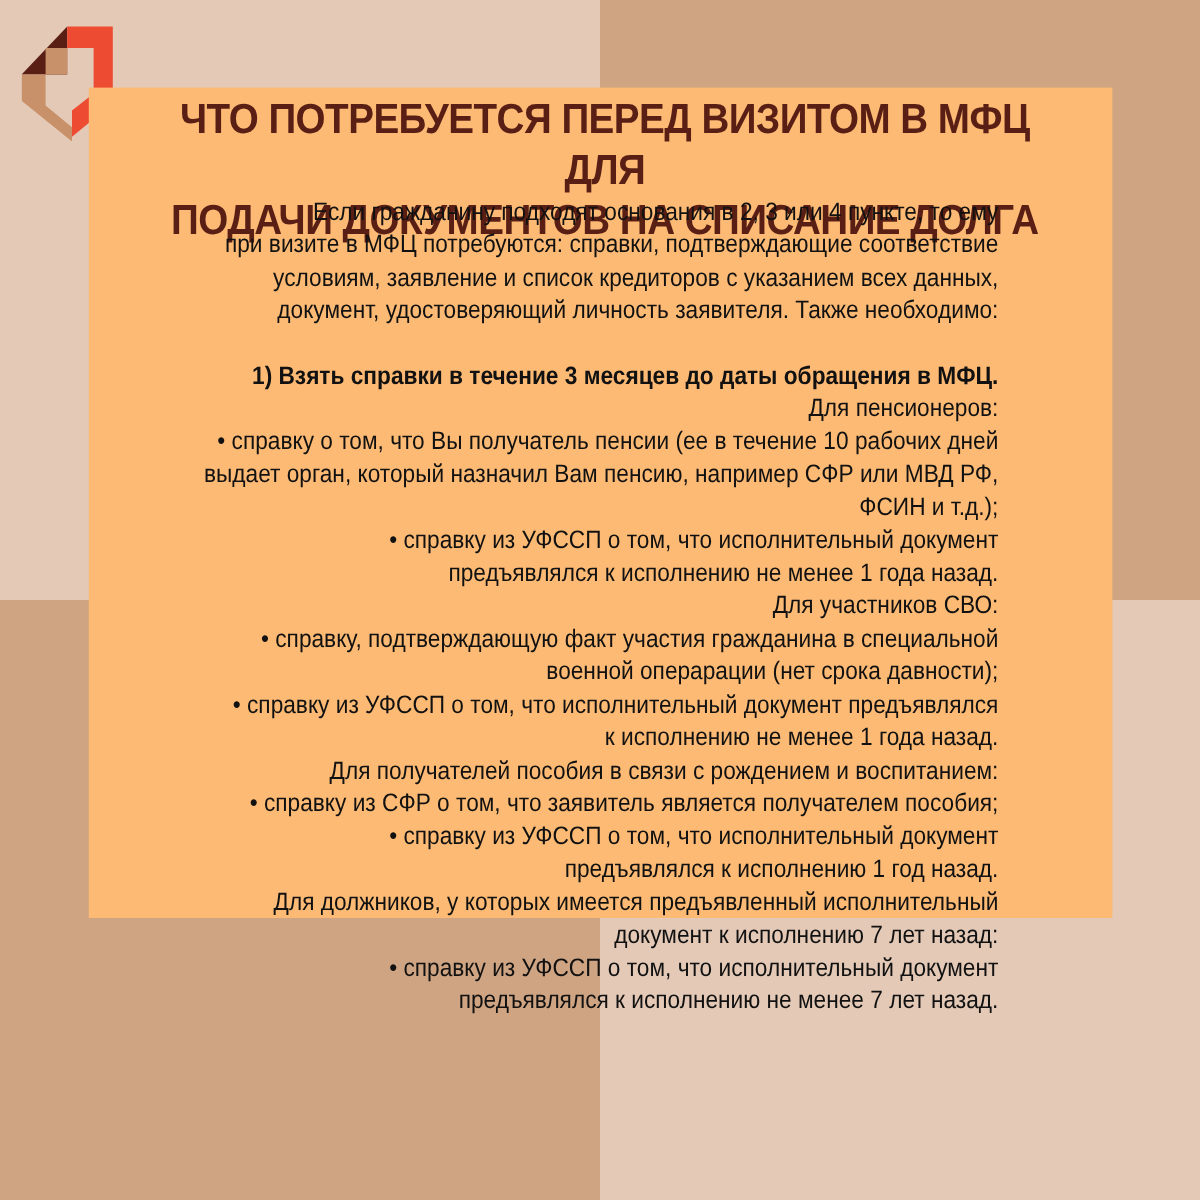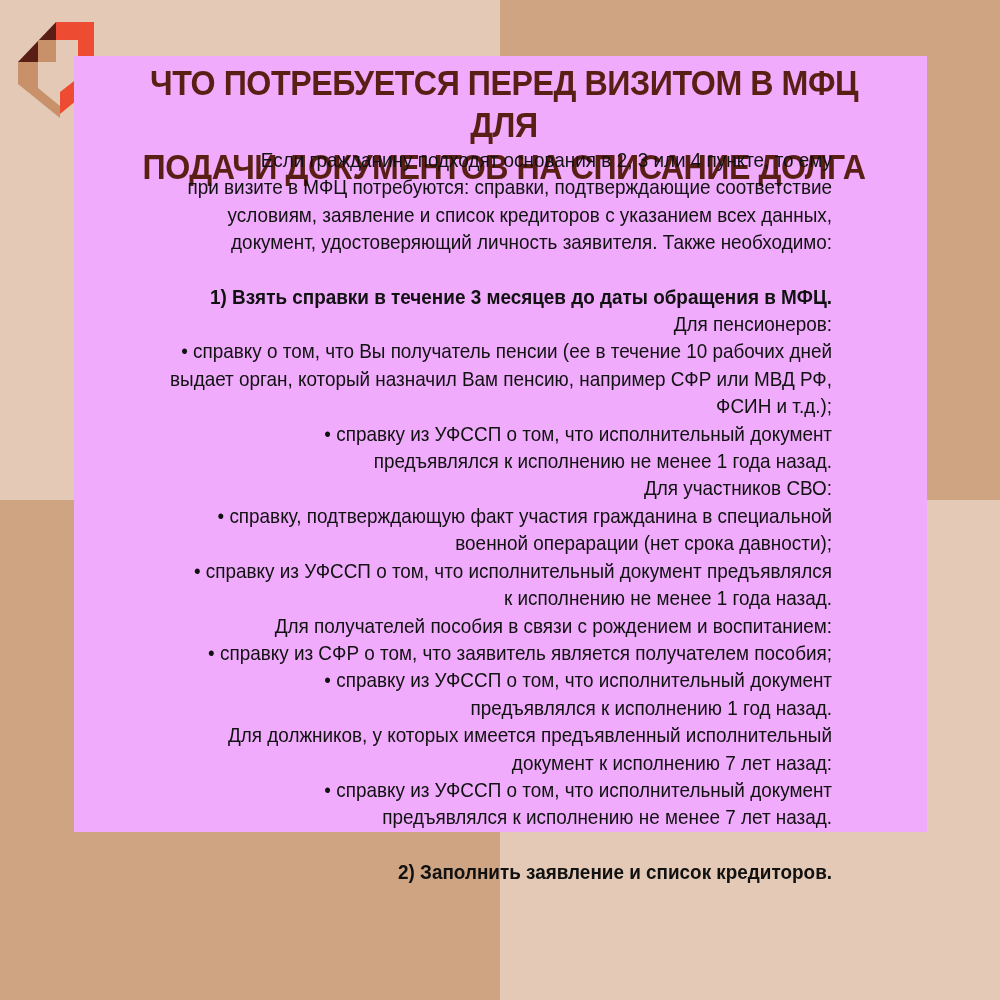--- a/index.html
+++ b/index.html
@@ -3,21 +3,21 @@
 <meta charset="utf-8">
 <style>
   html, body { margin:0; padding:0; }
   body { width:1000px; height:1000px; position:relative; overflow:hidden; font-family:"Liberation Sans", sans-serif; }
   .quad { position:absolute; width:500px; height:500px; }
   .q-tl { left:0; top:0; background:#e3c9b6; }
   .q-tr { left:500px; top:0; background:#cfa482; }
   .q-bl { left:0; top:500px; background:#cfa482; }
   .q-br { left:500px; top:500px; background:#e3c9b6; }
   .logo { position:absolute; left:18px; top:14px; width:78px; height:104px; }
-  .card { position:absolute; left:74px; top:56px; width:853px; height:776px; background:#f0abfc; }
+  .card { position:absolute; left:74px; top:73px; width:853px; height:692px; background:#fdba74; }
   .title { position:absolute; left:20px; top:6px; width:820px; text-align:center; color:#5a1f14; font-family:"Liberation Sans", sans-serif; font-weight:bold; font-size:35px; line-height:42px; letter-spacing:-0.5px; transform:scaleX(0.92); transform-origin:center top; }
   .body { position:absolute; left:38px; top:90px; width:800px; color:#111; font-family:"Liberation Sans", sans-serif; font-size:21px; line-height:27.4px;text-align:right; }
   .line { white-space:nowrap; transform:scaleX(0.9); transform-origin:left center; }
   .bold { font-weight:bold; }
   .gap { height:27px; }
 </style>
 </head>
 <body>
 
 <div class="quad q-tl"></div>
@@ -61,17 +61,14 @@
       <div class="line">Для получателей пособия в связи с рождением и воспитанием:</div>
       <div class="line">• справку из СФР о том, что заявитель является получателем пособия;</div>
       <div class="line">• справку из УФССП о том, что исполнительный документ</div>
       <div class="line">предъявлялся к исполнению 1 год назад.</div>
       <div class="line">Для должников, у которых имеется предъявленный исполнительный</div>
       <div class="line">документ к исполнению 7 лет назад:</div>
       <div class="line">• справку из УФССП о том,  что исполнительный документ</div>
       <div class="line">предъявлялся к исполнению не менее 7 лет назад.</div>
     </div>
     <div class="gap"></div>
-    <div>
-      <div class="line bold">2) Заполнить заявление и список кредиторов.</div>
-    </div>
   </div>
 </div>
 
 </body></html>

